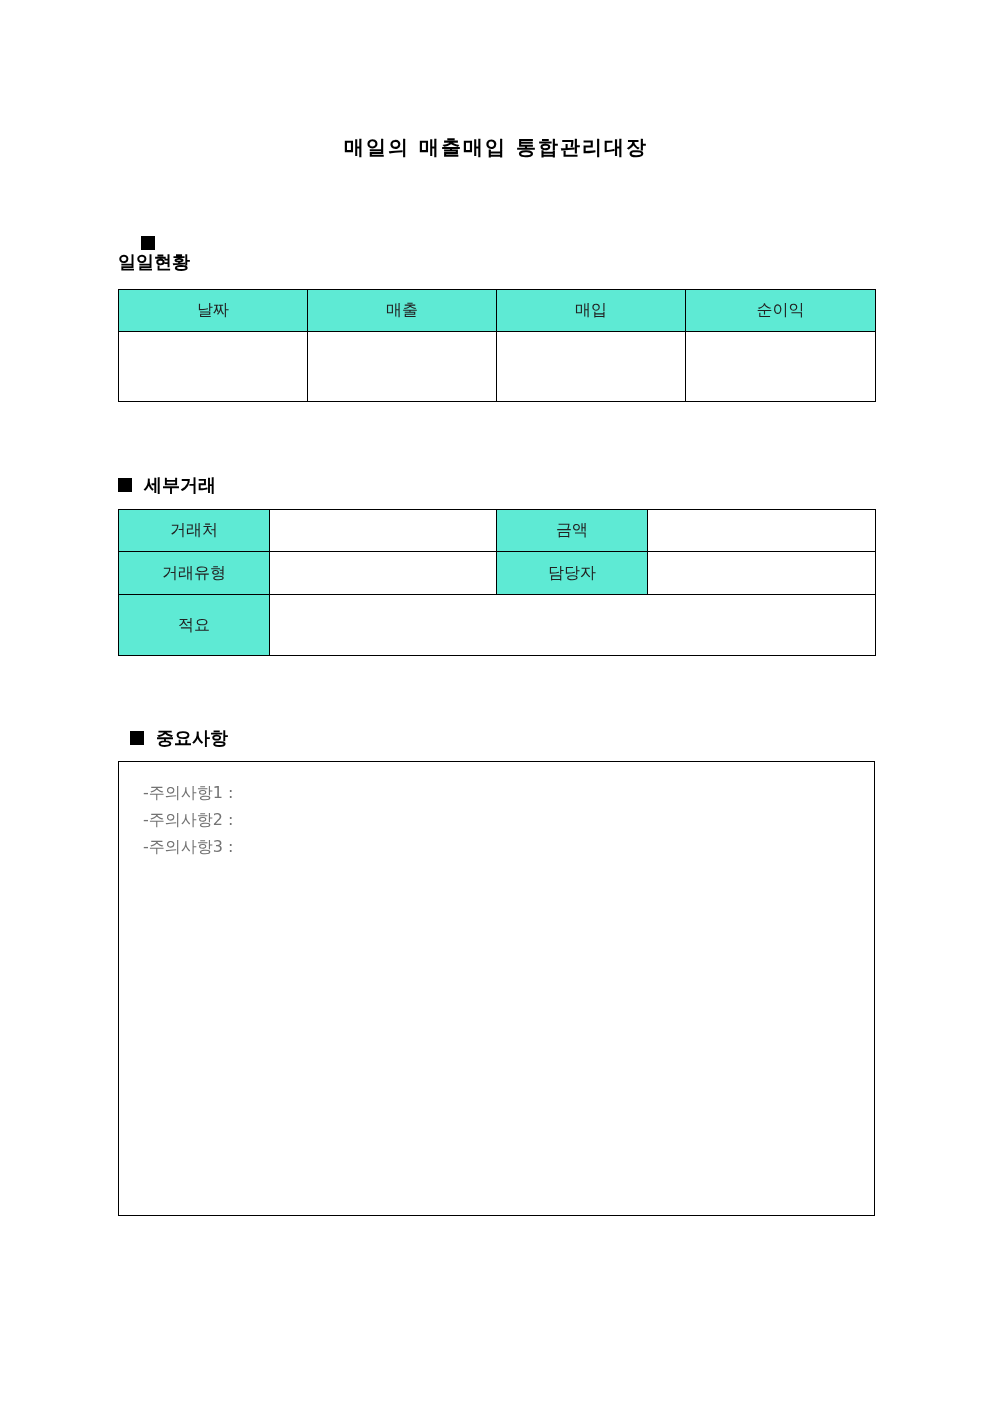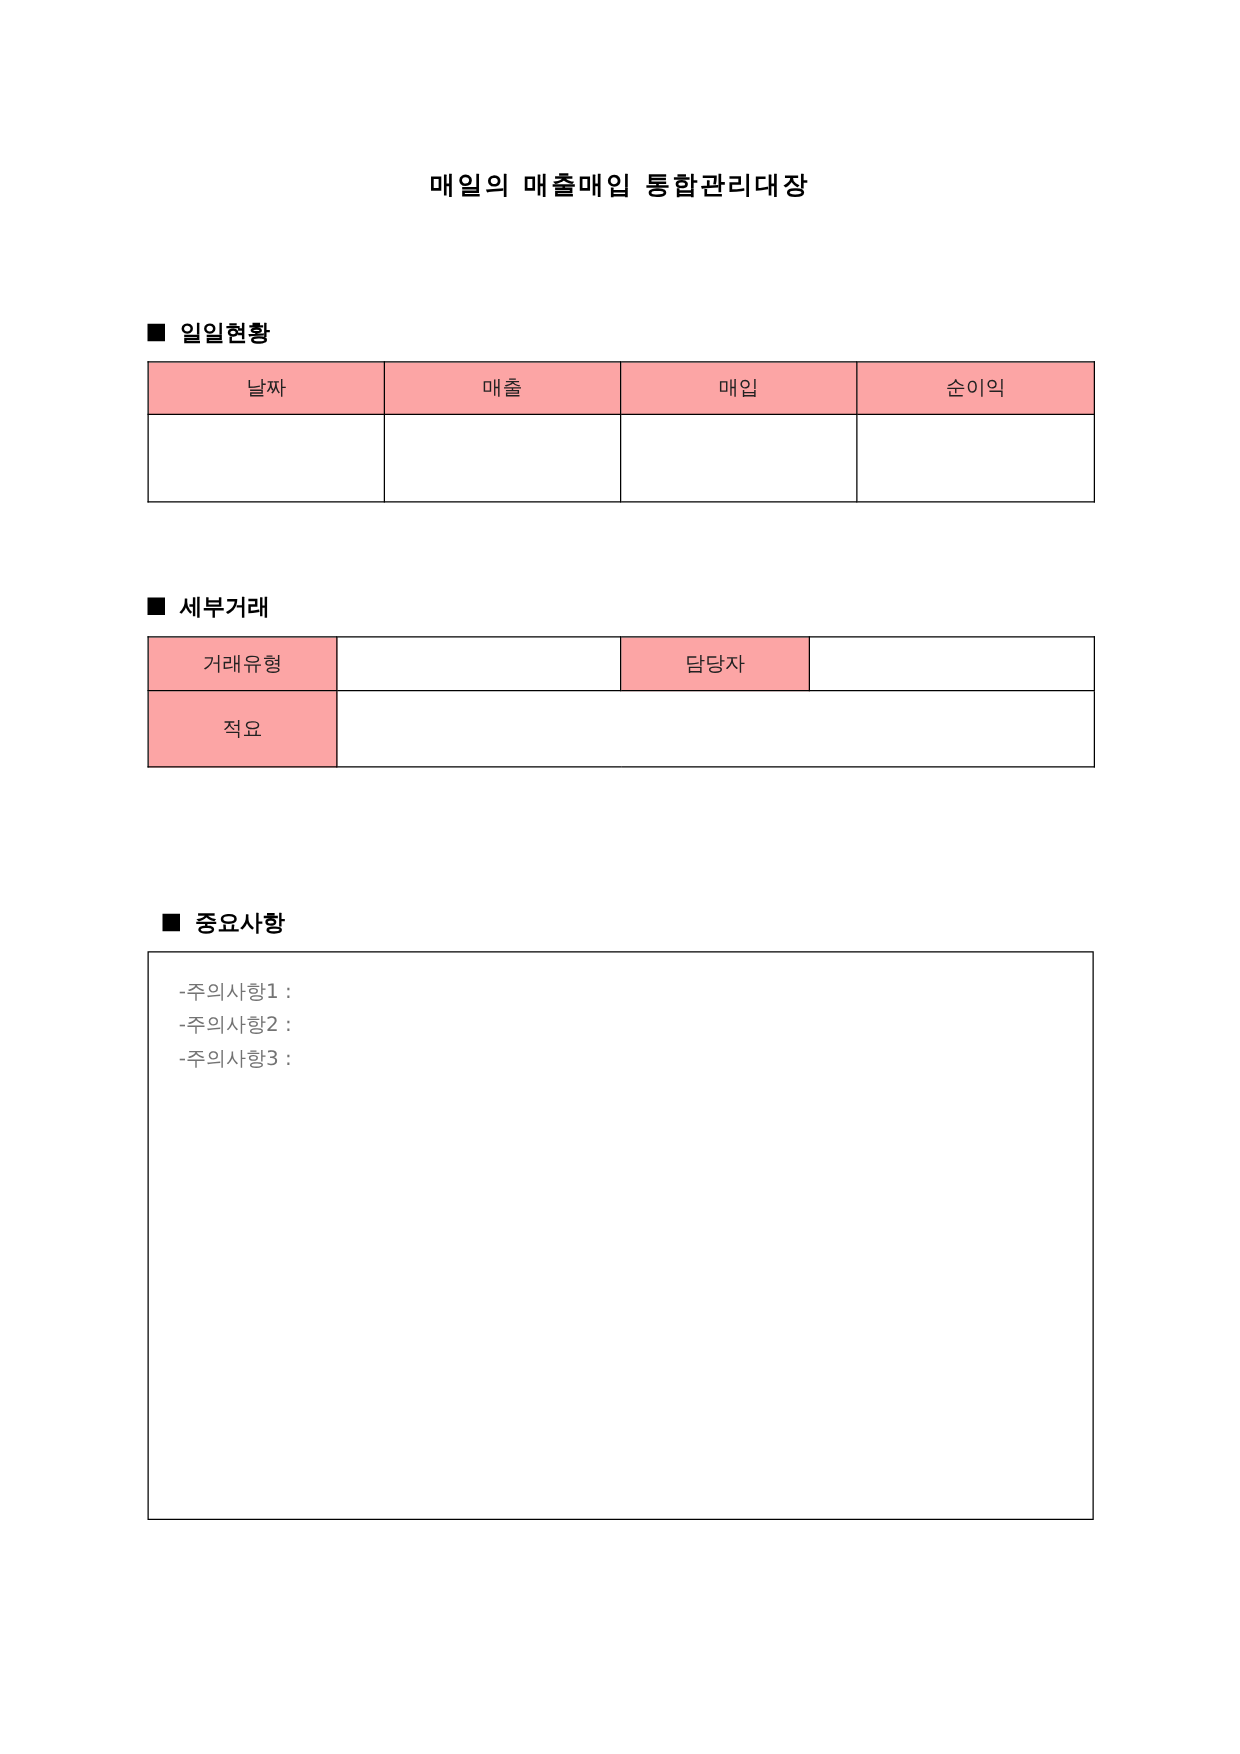--- a/index.html
+++ b/index.html
@@ -2,32 +2,32 @@
 <html><head>
 <meta charset="utf-8">
 <style>
   html, body { margin: 0; padding: 0; background: #ffffff; }
   body { width: 992px; height: 1403px; position: relative; font-family: "DejaVu Sans", "Liberation Sans", sans-serif; color: #000; }
   .title { position: absolute; left: 0; top: 134px; width: 992px; text-align: center; font-size: 20px; font-weight: bold; letter-spacing: 2px; }
   .section-title { position: absolute; left: 118px; font-size: 18px; font-weight: bold; display: flex; align-items: center; }
   .section-title .sq { display: inline-block; width: 14px; height: 14px; background: #000; margin-right: 12px; }
   table { position: absolute; border-collapse: collapse; table-layout: fixed; }
   td { border: 1px solid #000; font-size: 16px; text-align: center; vertical-align: middle; padding: 0; color: #222; }
-  td.hd { background: #fca5a5; }
+  td.hd { background: #5eead4; }
   #t1 { left: 118px; top: 289px; width: 757px; }
   #t2 { left: 118px; top: 509px; width: 757px; }
   .notes { position: absolute; left: 118px; top: 761px; width: 755px; height: 453px; border: 1px solid #000; }
   .notes .line { position: absolute; left: 24px; font-size: 16px; color: #737373; }
 </style>
 </head>
 <body>
 
 <div class="title">매일의 매출매입 통합관리대장</div>
 
-<div class="section-title" style="top:254px;">
+<div class="section-title" style="top:236px;flex-direction:column;">
   <span class="sq"></span>
   <span>일일현황</span>
 </div>
 
 <table id="t1">
   <colgroup>
       <col style="width:189px">
       <col style="width:189px">
       <col style="width:189px">
       <col style="width:190px">
@@ -54,20 +54,26 @@
 </div>
 
 <table id="t2">
   <colgroup>
       <col style="width:151px">
       <col style="width:227px">
       <col style="width:151px">
       <col style="width:228px">
     </colgroup>
   <tbody>
+      <tr style="height:42px;">
+    <td class="hd">거래처</td>
+    <td></td>
+    <td class="hd">금액</td>
+    <td></td>
+  </tr>
   <tr style="height:43px;">
     <td class="hd">거래유형</td>
     <td></td>
     <td class="hd">담당자</td>
     <td></td>
   </tr>
   <tr style="height:61px;">
     <td class="hd">적요</td>
     <td colspan="3"></td>
   </tr>

